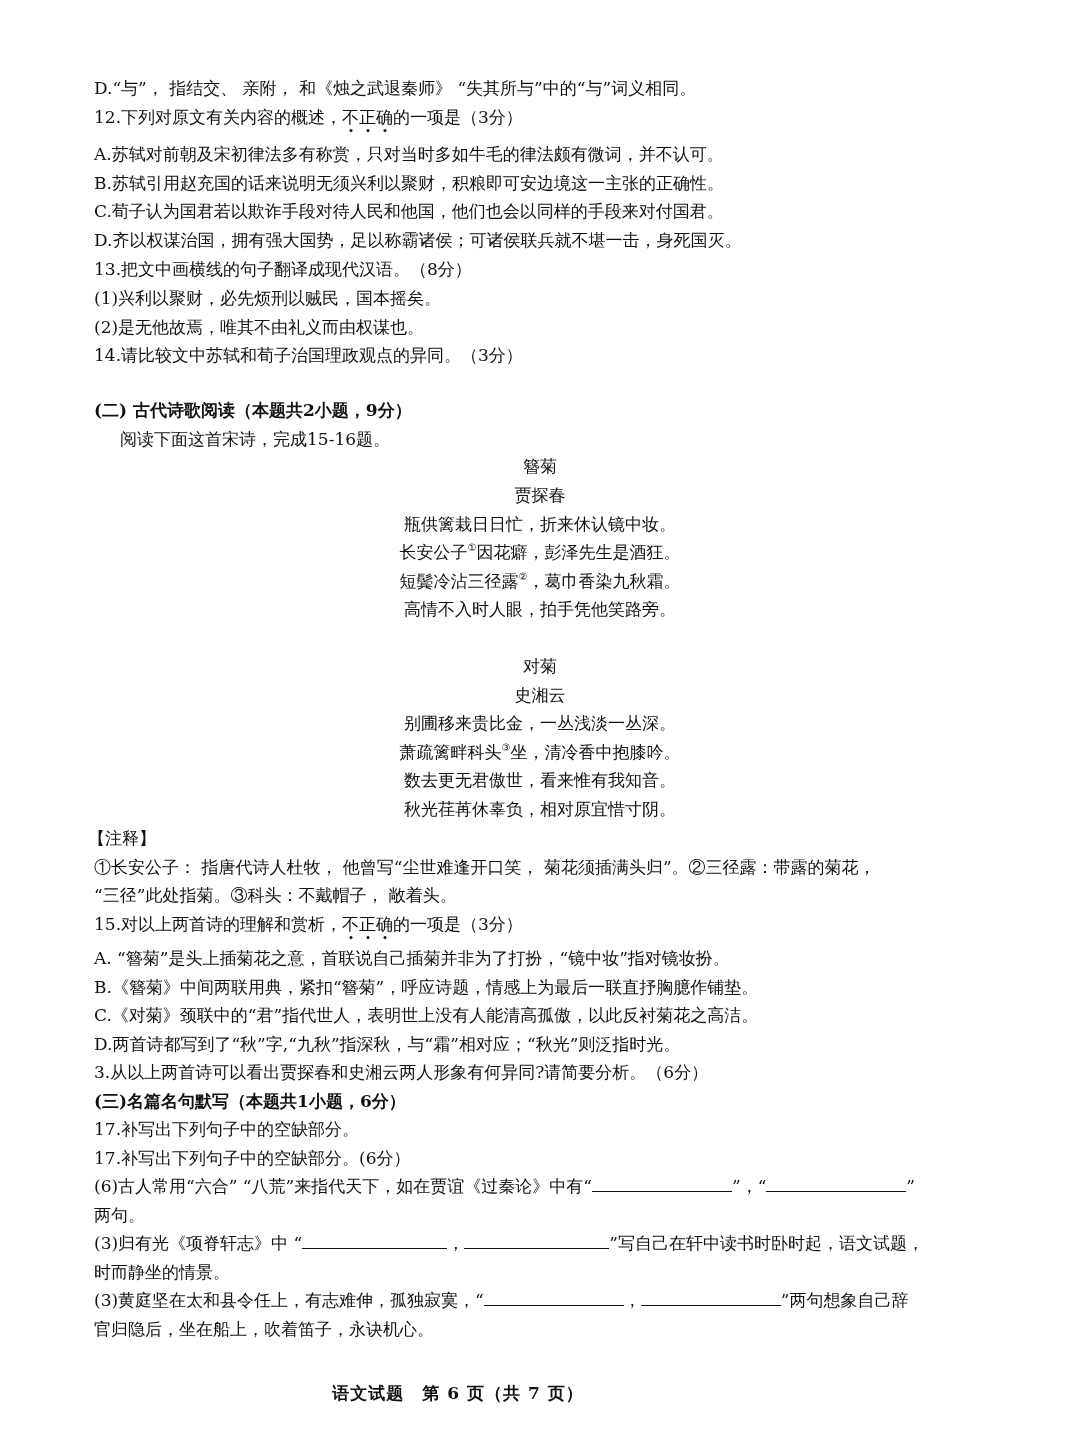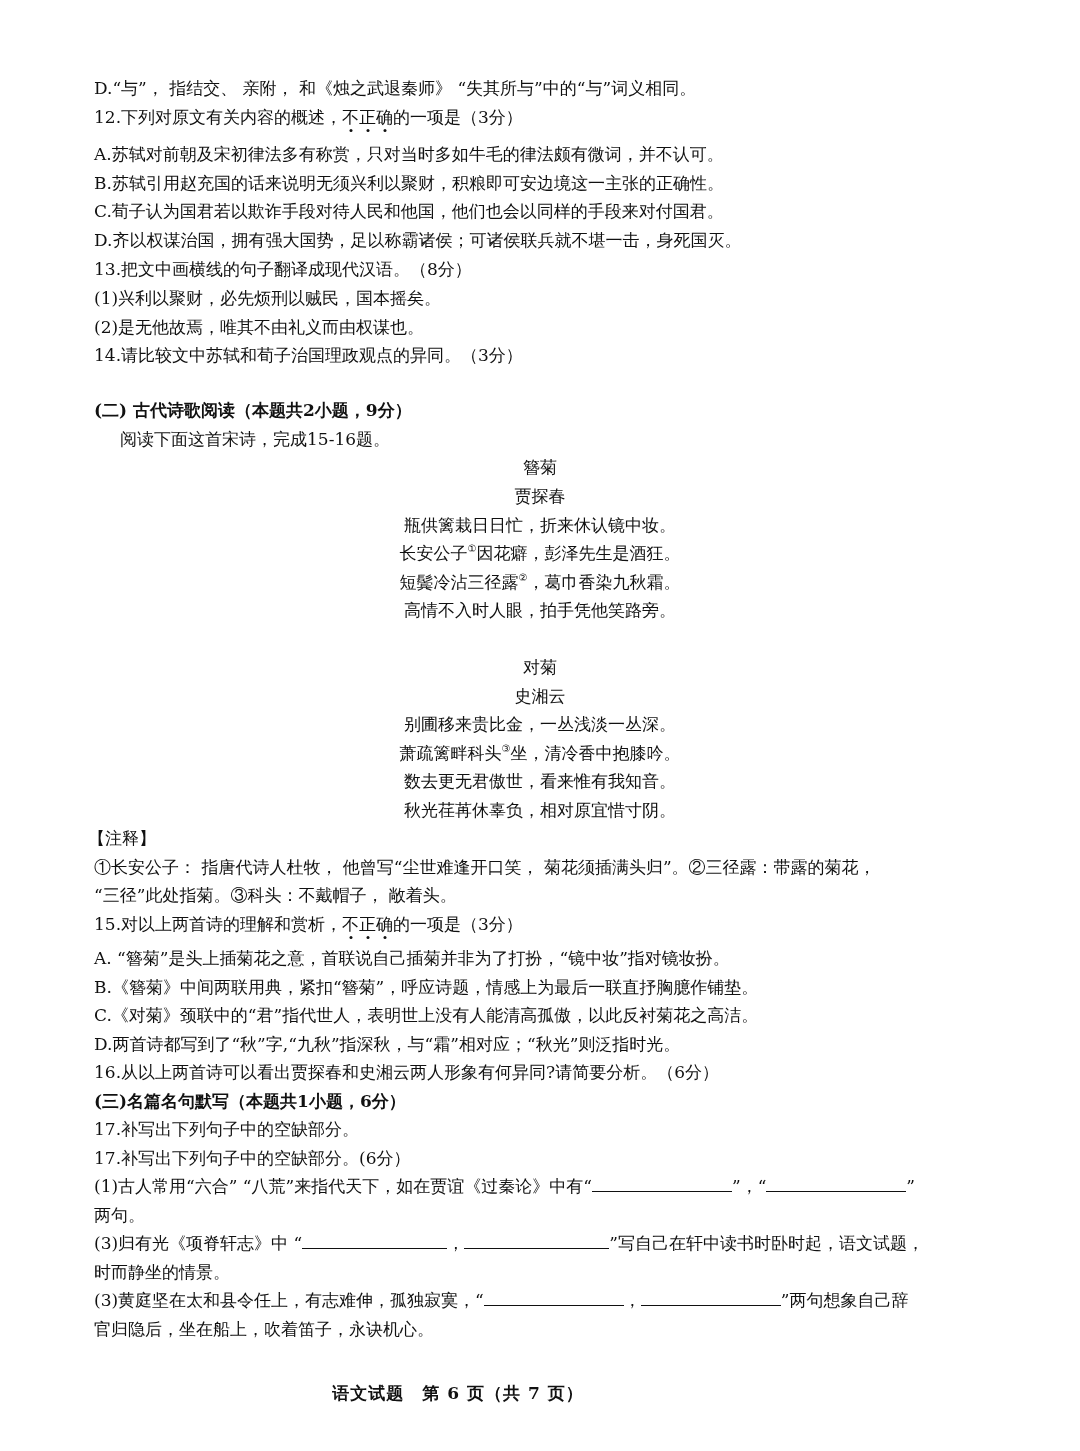--- a/index.html
+++ b/index.html
@@ -4,21 +4,21 @@
 <style>
   html, body { margin: 0; padding: 0; background: #ffffff; }
   body {
     width: 1080px; height: 1451px; position: relative; overflow: hidden;
     font-family: "DejaVu Serif", "Liberation Serif", serif;
     color: #111; font-size: 17px;
   }
   .page { position: absolute; left: 0; top: 4px; width: 1080px; height: 1451px; }
   .line { position: absolute; left: 94px; white-space: nowrap; line-height: 24px; }
   .bold { font-weight: bold; }
-  .center { left: 0; width: 1080px; text-align: center; }
+  .center { left: 0; width: 1080px; text-align: center; font-family: Liberation Serif, serif; }
   .dot { position: relative; }
   .dot::after {
     content: ""; position: absolute; left: 50%; bottom: -5px; width: 3px; height: 3px;
     background: #111; border-radius: 50%; transform: translateX(-50%);
   }
   .blank { display: inline-block; border-bottom: 1.5px solid #111; height: 16px; vertical-align: baseline; }
   sup { font-size: 10px; vertical-align: super; line-height: 0; }
   .footer { position: absolute; top: 1378px; left: 0; width: 916px; text-align: center; font-weight: bold; font-size: 17px; letter-spacing: 1px; }
 </style>
 </head>
@@ -63,27 +63,27 @@
   <div class="line" style="top:879px">“三径”此处指菊。③科头：不戴帽子， 敞着头。</div>
 
   <div class="line" style="top:908px">
     <span>15.对以上两首诗的理解和赏析，</span><span class="dot">不</span><span class="dot">正</span><span class="dot">确</span><span>的一项是（3分）</span>
   </div>
   <div class="line" style="top:942px">A. “簪菊”是头上插菊花之意，首联说自己插菊并非为了打扮，“镜中妆”指对镜妆扮。</div>
   <div class="line" style="top:971px">B.《簪菊》中间两联用典，紧扣“簪菊”，呼应诗题，情感上为最后一联直抒胸臆作铺垫。</div>
   <div class="line" style="top:999px">C.《对菊》颈联中的“君”指代世人，表明世上没有人能清高孤傲，以此反衬菊花之高洁。</div>
   <div class="line" style="top:1028px">D.两首诗都写到了“秋”字,“九秋”指深秋，与“霜”相对应；“秋光”则泛指时光。</div>
 
-  <div class="line" style="top:1056px">16.从以上两首诗可以看出贾探春和史湘云两人形象有何异同?请简要分析。（6分）</div>
+  <div class="line" style="top:1056px">3.从以上两首诗可以看出贾探春和史湘云两人形象有何异同?请简要分析。（6分）</div>
   <div class="line bold" style="top:1085px">(三)名篇名句默写（本题共1小题，6分）</div>
   <div class="line" style="top:1113px">17.补写出下列句子中的空缺部分。</div>
   <div class="line" style="top:1142px">17.补写出下列句子中的空缺部分。(6分）</div>
 
   <div class="line" style="top:1170px">
-    <span>(1)古人常用“六合” “八荒”来指代天下，如在贾谊《过秦论》中有“</span><span class="blank" style="width:140px"></span><span>”，“</span><span class="blank" style="width:140px"></span><span>”</span>
+    <span>(6)古人常用“六合” “八荒”来指代天下，如在贾谊《过秦论》中有“</span><span class="blank" style="width:140px"></span><span>”，“</span><span class="blank" style="width:140px"></span><span>”</span>
   </div>
   <div class="line" style="top:1199px">两句。</div>
 
   <div class="line" style="top:1227px">
     <span>(3)归有光《项脊轩志》中 “</span><span class="blank" style="width:145px"></span><span>，</span><span class="blank" style="width:145px"></span><span>”写自己在轩中读书时卧时起，语文试题，</span>
   </div>
   <div class="line" style="top:1256px">时而静坐的情景。</div>
 
   <div class="line" style="top:1284px">
     <span>(3)黄庭坚在太和县令任上，有志难伸，孤独寂寞，“</span><span class="blank" style="width:140px"></span><span>，</span><span class="blank" style="width:140px"></span><span>”两句想象自己辞</span>

